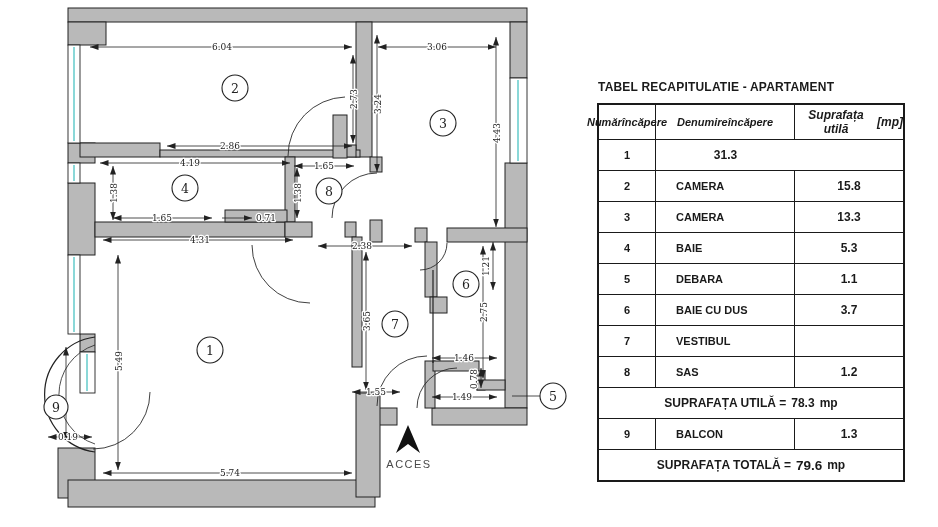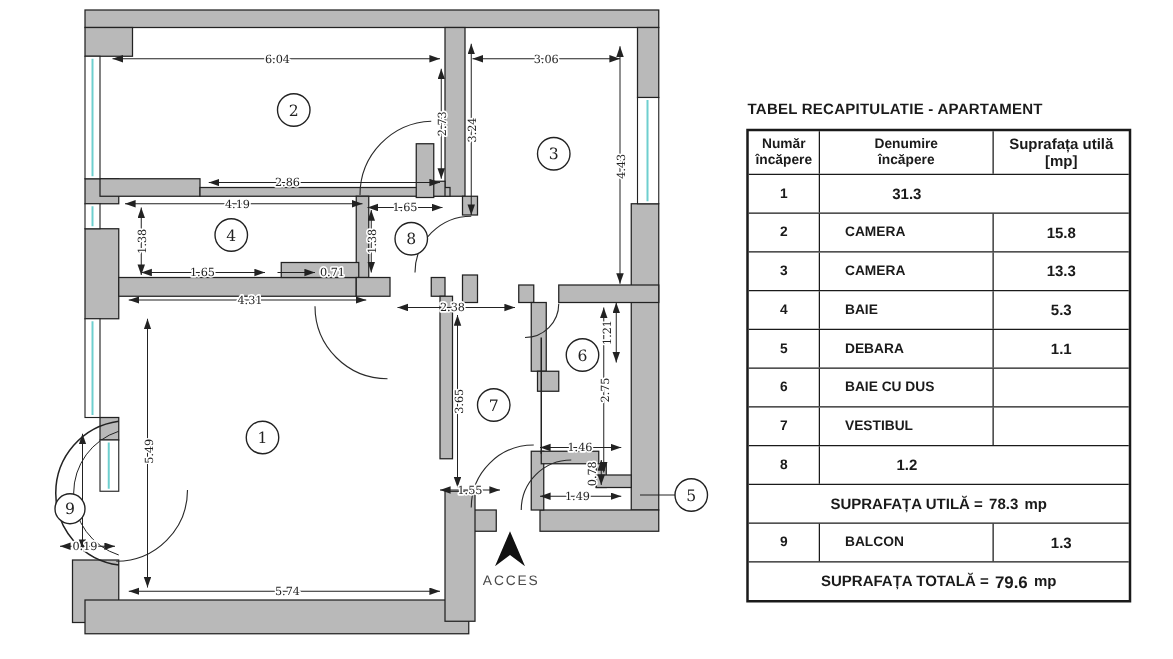--- a/index.html
+++ b/index.html
@@ -12,21 +12,21 @@
   .panel{position:absolute;left:597px;top:80px;width:308px;}
   .tbl-title{font-weight:bold;font-size:12px;margin:0 0 9px 1px;letter-spacing:.2px;}
   .tbl{border:2px solid #1a1a1a;background:#fff;}
   .tr{display:grid;grid-template-columns:57px 139px 1fr;border-top:1px solid #1a1a1a;}
   .tr.first{border-top:none;}
   .tr.span1{grid-template-columns:1fr;}
   .td{display:flex;align-items:center;justify-content:center;font-weight:bold;font-size:11px;height:30px;}
   .td.c1,.td.c2{border-right:1px solid #1a1a1a;}
   .td.c2{justify-content:flex-start;padding-left:20px;}
   .td.c3{font-size:12px;}
-  .tr.hdr .td{height:34px;flex-direction:column;line-height:1.18;text-align:center;padding-left:0;justify-content:center;}
+  .tr.hdr .td{height:34px;flex-direction:row;line-height:1.18;text-align:center;padding-left:0;justify-content:center;font-style:italic;}
   .td.full{font-size:12px;gap:5px;}
   .td.full .bigval{font-size:13.5px;}
 </style>
 </head>
 <body>
 
 <div class="plan-wrap">
 <svg width="600" height="527" viewBox="0 0 600 527" xmlns="http://www.w3.org/2000/svg">
   <defs>
     <marker id="arr" orient="auto-start-reverse" markerUnits="userSpaceOnUse" markerWidth="9" markerHeight="7" refX="8.5" refY="3">
@@ -248,27 +248,29 @@
       <div class="td c3">5.3</div>
     </div>
     <div class="tr">
       <div class="td c1">5</div>
       <div class="td c2">DEBARA</div>
       <div class="td c3">1.1</div>
     </div>
     <div class="tr">
       <div class="td c1">6</div>
       <div class="td c2">BAIE CU DUS</div>
+      <div class="td c3">3.7</div>
     </div>
     <div class="tr">
       <div class="td c1">7</div>
       <div class="td c2">VESTIBUL</div>
     </div>
     <div class="tr">
       <div class="td c1">8</div>
+      <div class="td c2">SAS</div>
       <div class="td c3">1.2</div>
     </div>
     <div class="tr span1">
       <div class="td full">
         <span>SUPRAFAȚA UTILĂ =</span>
           <span>78.3</span>
           <span>mp</span>
       </div>
     </div>
     <div class="tr">

